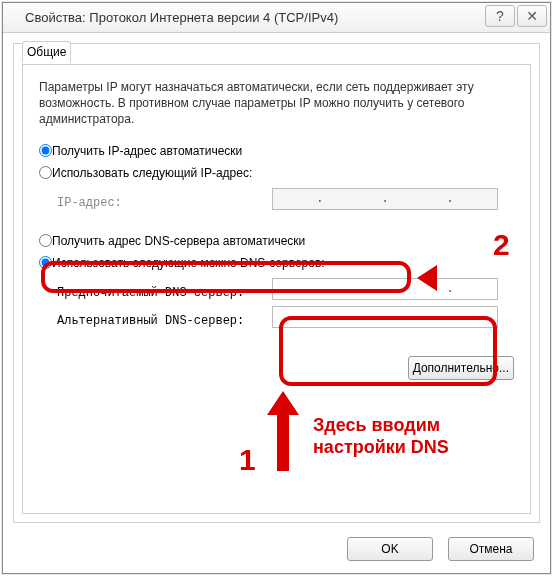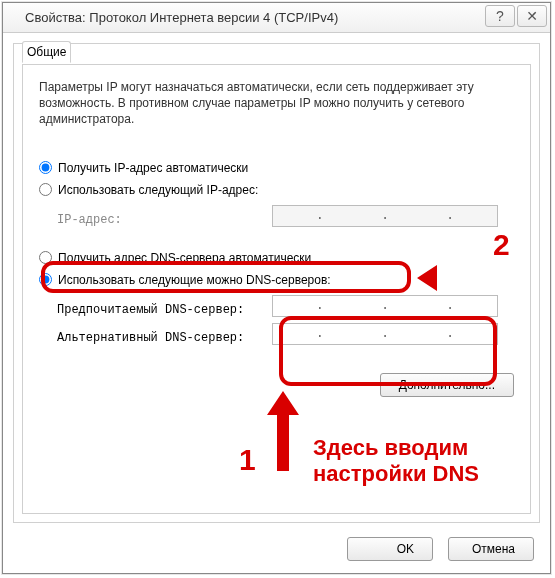--- a/index.html
+++ b/index.html
@@ -76,26 +76,25 @@
   .tab-page {
     position: absolute;
     left: 8px; right: 8px;
     top: 20px; bottom: 8px;
     border: 1px solid #cfcfcf;
     padding: 14px 16px 12px 16px;
   }
   .desc {
     color: #333;
     line-height: 1.35;
-    margin-bottom: 33px;
+    margin-bottom: 16px;
   }
   .radio-row {
     display: flex;
     align-items: center;
-    gap: 6px;
     margin: 8px 0;
     position: relative;
   }
   .radio-row input[type="radio"] {
     margin: 0;
   }
   .field-row {
     display: flex;
     align-items: flex-end;
     margin: 6px 16px 6px 18px;
@@ -124,23 +123,22 @@
     display: flex;
     justify-content: flex-end;
   }
   .btn {
     min-width: 86px;
     height: 24px;
     border: 1px solid #999;
     border-radius: 3px;
     background: linear-gradient(#fdfdfd,#e9e9e9);
     font-size: 12px;
-    padding: 0 18px;
+    padding: 0 4px;
     cursor: pointer;
-    text-align: right;
   }
   .bottom-buttons {
     position: absolute;
     right: 16px; bottom: 12px;
     display: flex;
     gap: 15px;
     border-radius: 10px;
   }
 
   
@@ -260,15 +258,15 @@
 
   <div class="anno anno-box" style="left:276px; top:313px; width:218px; height:70px;"></div>
 
   <div class="anno" style="left:260px; top:388px;">
     <svg width="40" height="80" viewBox="0 0 40 80">
       <path d="M20 0 L4 24 L14 24 L14 80 L26 80 L26 24 L36 24 Z" fill="#d80000"></path>
     </svg>
   </div>
   <div class="anno anno-text" style="left:236px; top:440px; font-size:30px;">1</div>
 
-  <div class="anno anno-text" style="left:310px; top:412px; width:210px; font-size:22px; line-height:1.2;margin-top:20px;">Здесь вводим настройки DNS</div>
+  <div class="anno anno-text" style="left:310px; top:412px; width:210px; font-size:18px; line-height:1.2;">Здесь вводим настройки DNS</div>
 
 </div>
 
 </body></html>

